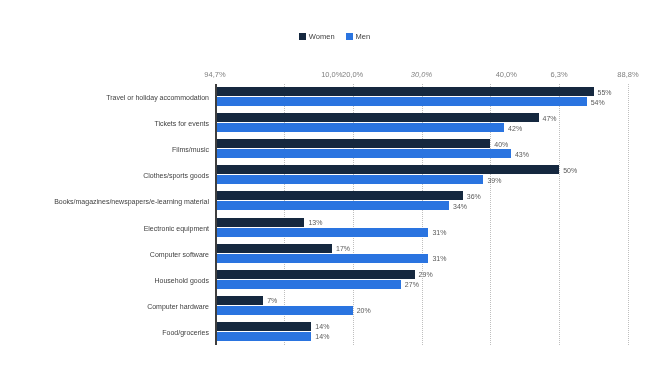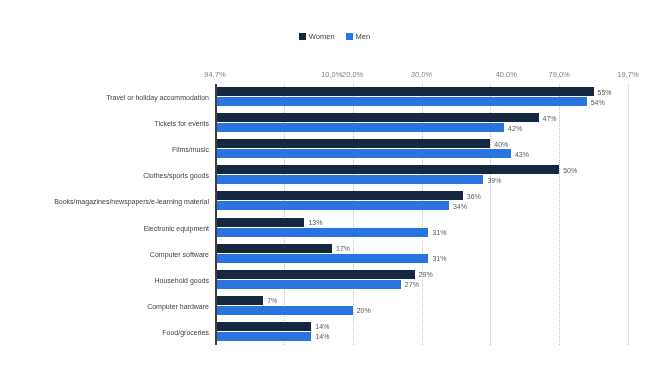--- a/index.html
+++ b/index.html
@@ -83,22 +83,22 @@
     </div>
   </div>
 
 
   <div class="ticks">
       <div class="tick-label" style="left: 215px;">94,7%</div>
       <div class="tick-label" style="left: 283.833px; margin-left: 48px;">10,0%</div>
       <div class="tick-label" style="left: 352.667px;">20,0%</div>
       <div class="tick-label" style="left: 421.5px; font-style: italic;">30,0%</div>
       <div class="tick-label" style="left: 490.333px; margin-left: 16px;">40,0%</div>
-      <div class="tick-label" style="left: 559.167px;">79,0%</div>
-      <div class="tick-label" style="left: 628px;">19,7%</div>
+      <div class="tick-label" style="left: 559.167px;">6,3%</div>
+      <div class="tick-label" style="left: 628px;">88,8%</div>
     </div>
 
   <div class="plot">
     <div class="gridlines">
         <div class="gridline" style="left: 68.8333px;"></div>
         <div class="gridline" style="left: 137.667px;"></div>
         <div class="gridline" style="left: 206.5px;"></div>
         <div class="gridline" style="left: 275.333px;"></div>
         <div class="gridline" style="left: 344.167px;"></div>
         <div class="gridline" style="left: 413px;"></div>

